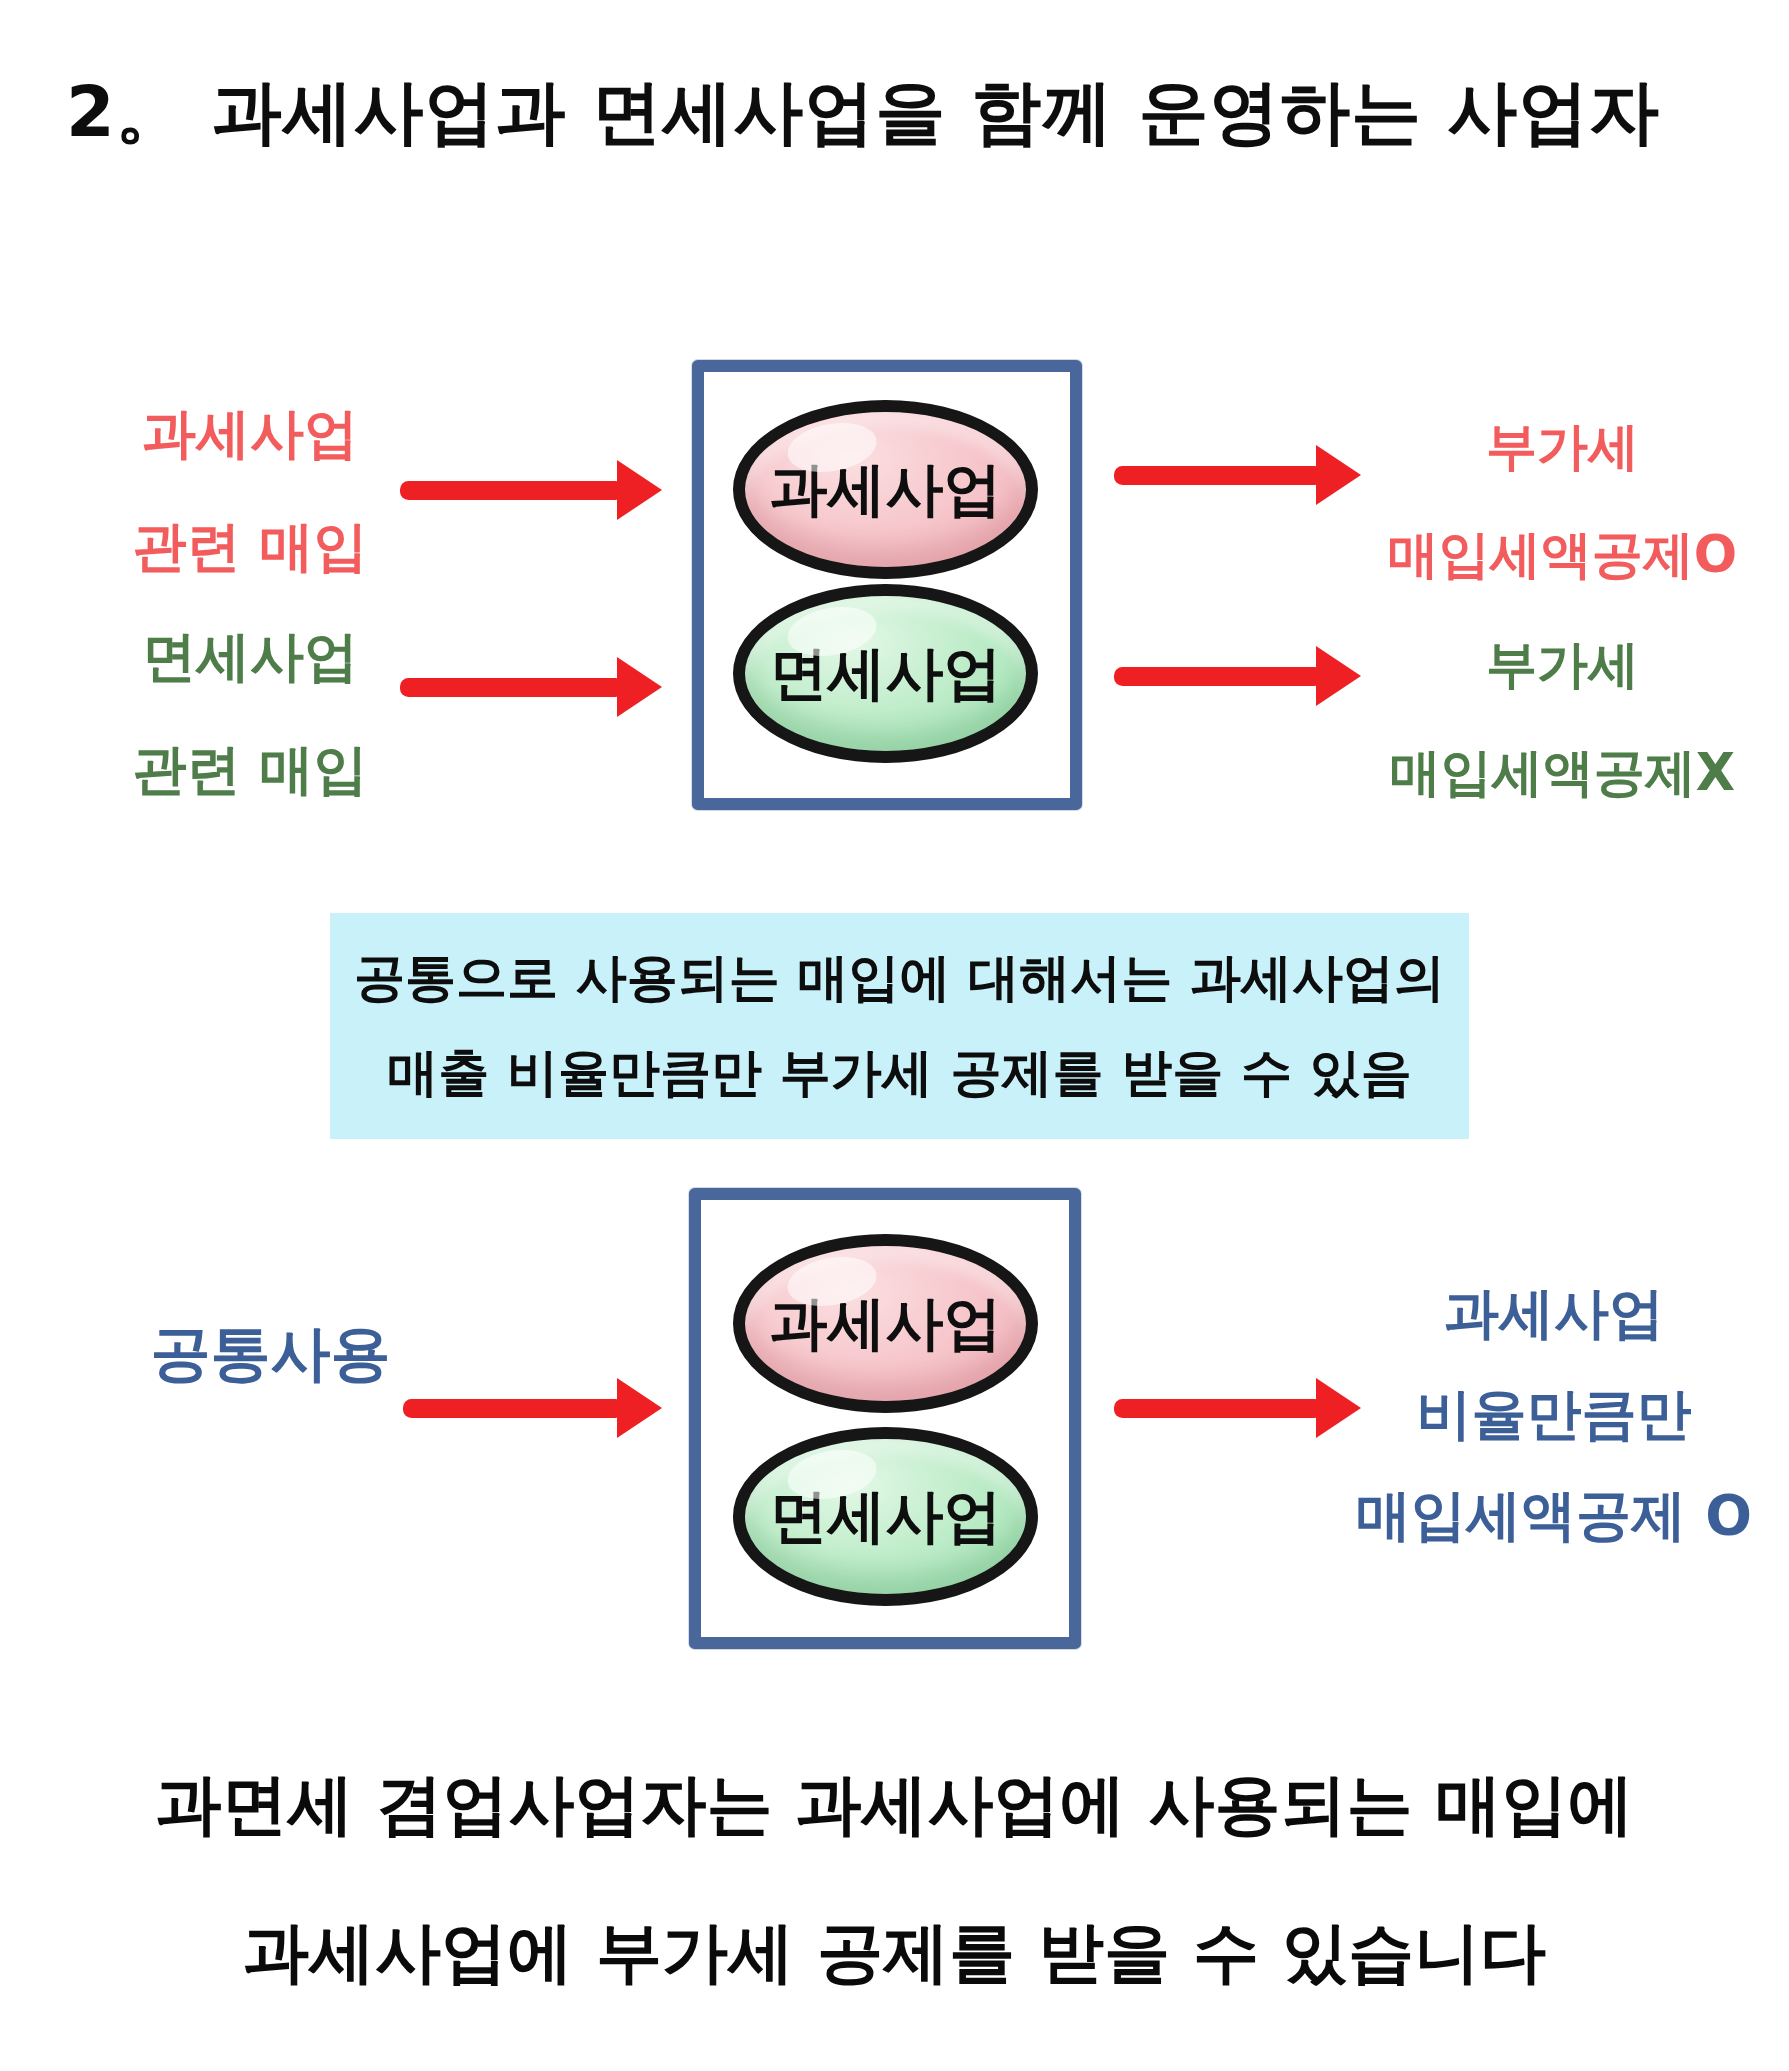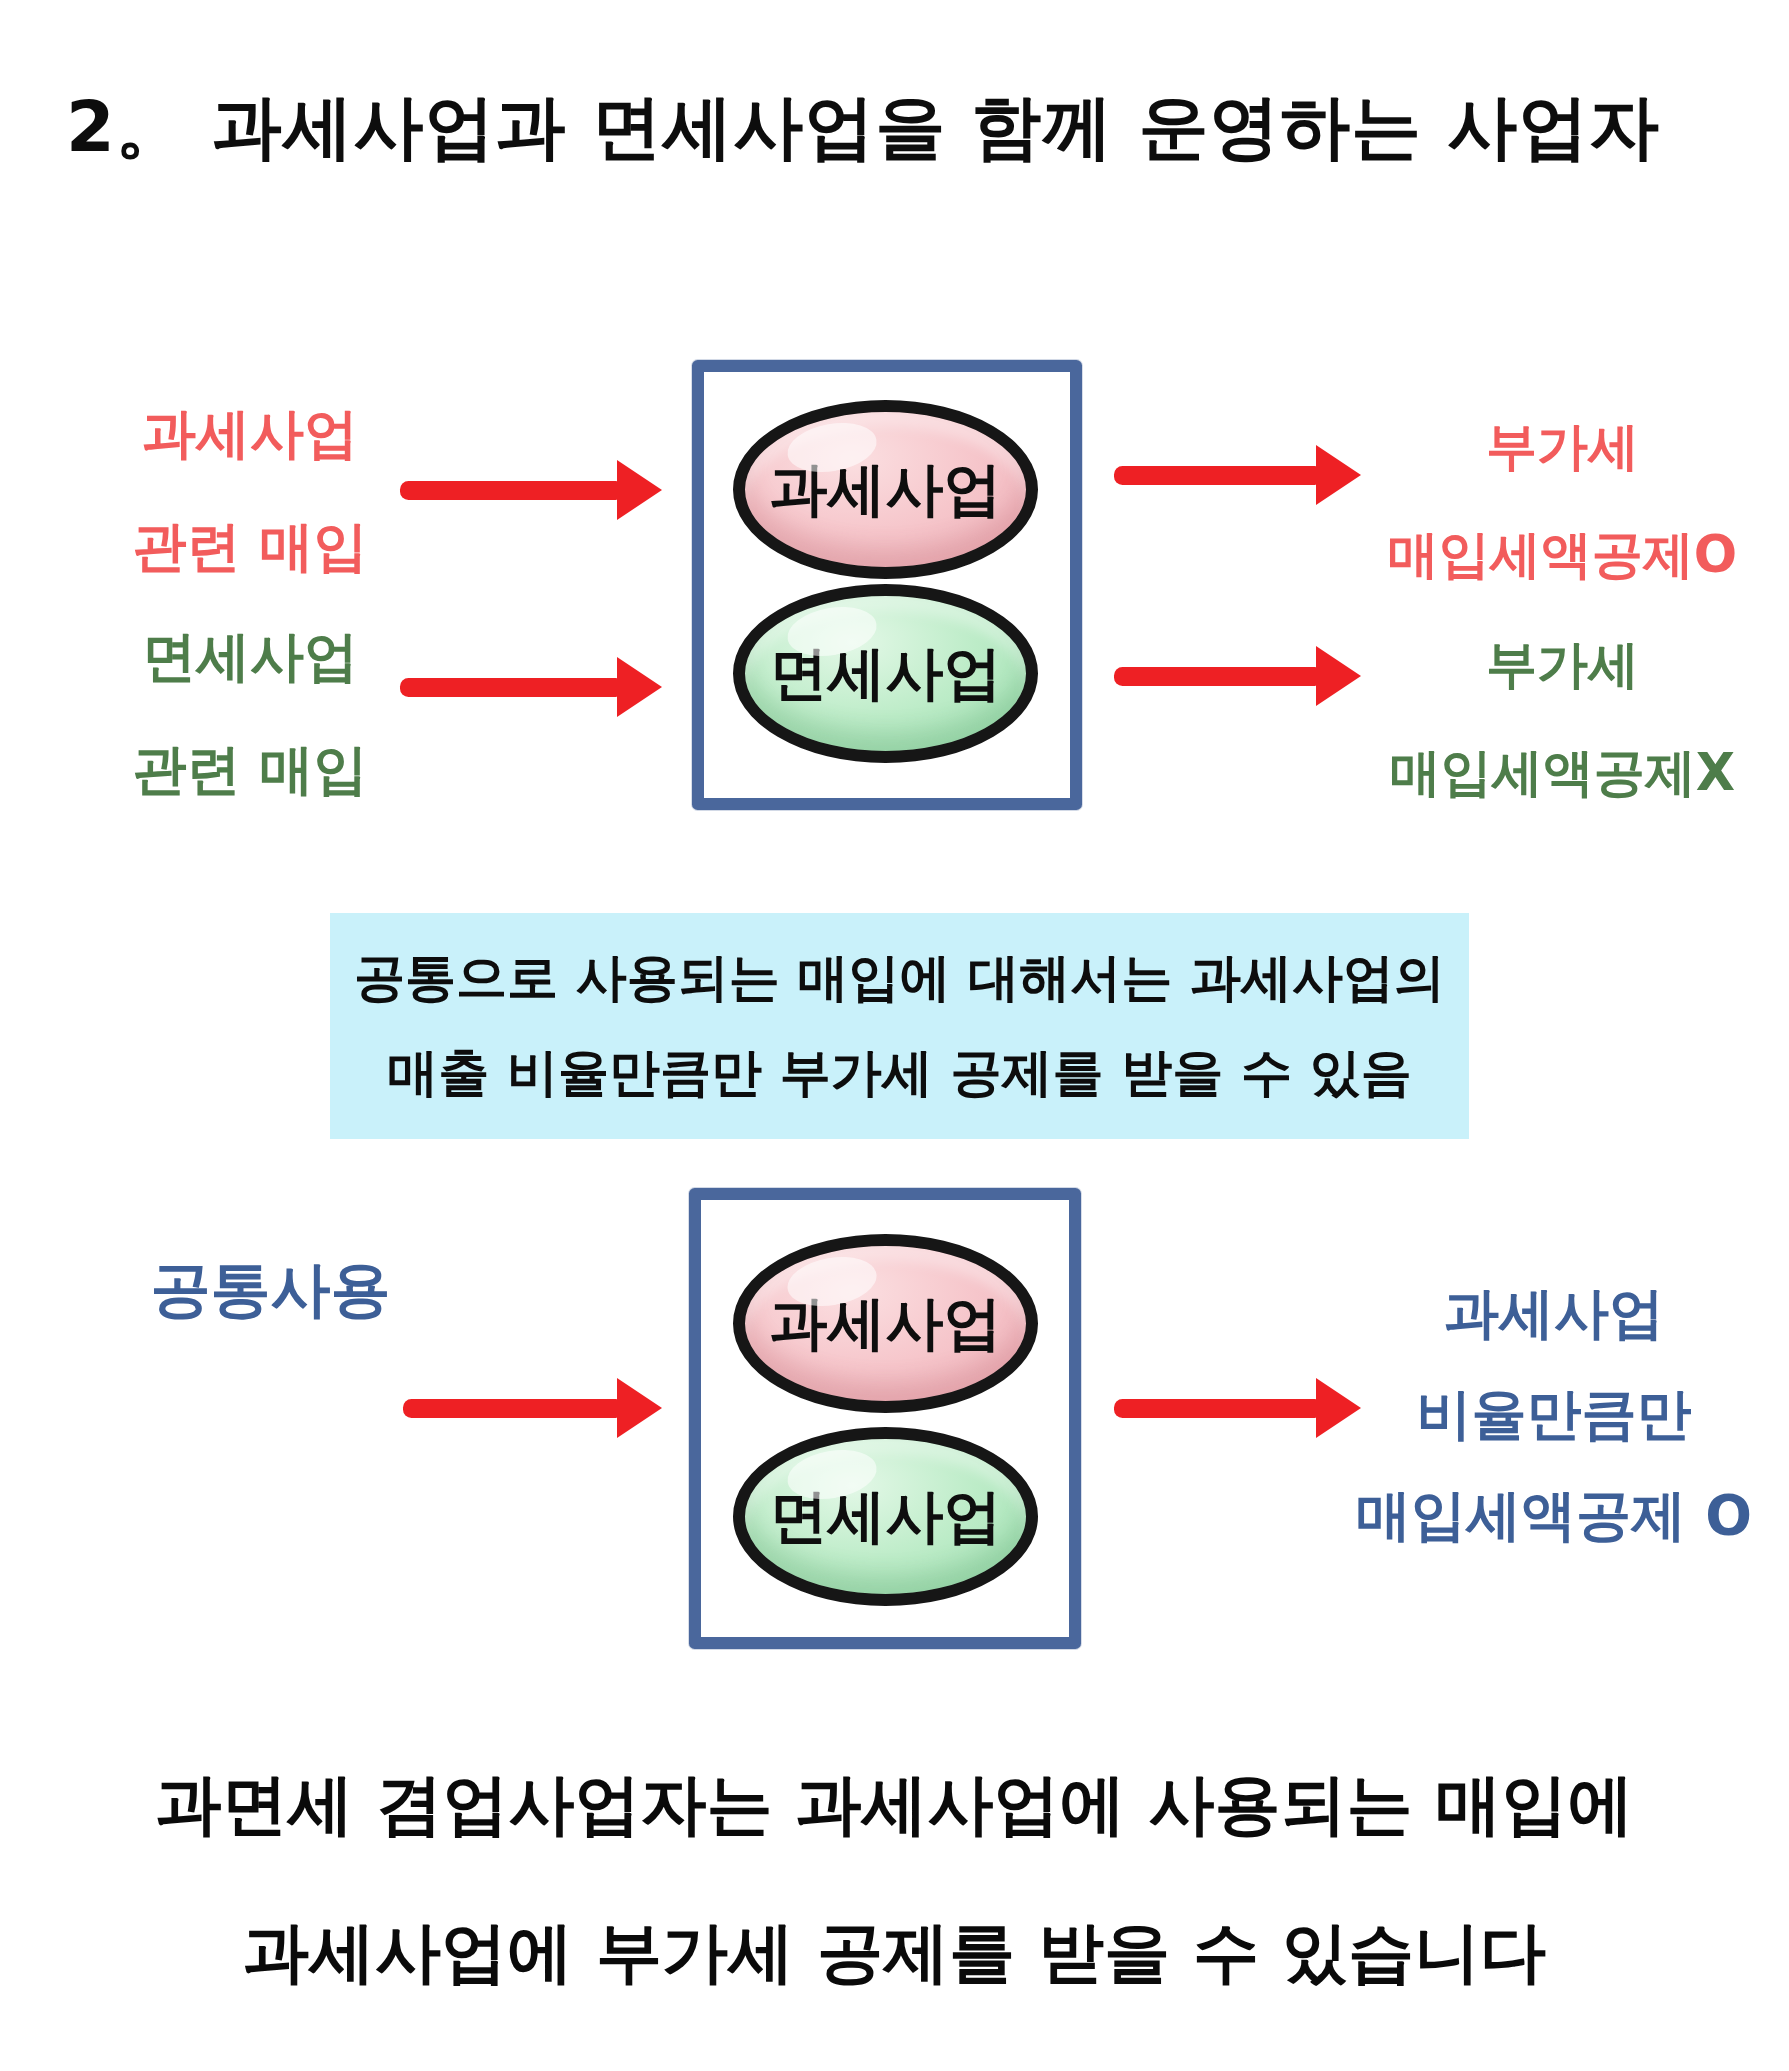--- a/index.html
+++ b/index.html
@@ -7,34 +7,34 @@
   body {
     width:1789px; height:2072px;
     background:#ffffff;
     font-family:"DejaVu Sans", sans-serif;
     position:relative;
     overflow:hidden;
     color:#0d0d0d;
   }
 
   .title {
-    position:absolute; left:66px; top:81px;
+    position:absolute; left:66px; top:66px;
     font-size:70px; font-weight:700; letter-spacing:0.9px;
     color:#0d0d0d; white-space:nowrap;
   }
 
   
   .vlabel { position:absolute; text-align:center; font-weight:700; }
   .vlabel p { margin:0; }
 
   .lbl-tax1   { left:85px;  top:377px;  width:330px; font-size:54px; line-height:113px; color:#f25c5c; }
   .lbl-ex1    { left:85px;  top:600px;  width:330px; font-size:54px; line-height:113px; color:#4e7d4a; }
   .lbl-rtax1  { left:1332px; top:393px; width:461px; font-size:51px; line-height:108px; color:#f25c5c; }
   .lbl-rex1   { left:1332px; top:611px; width:461px; font-size:51px; line-height:108px; color:#4e7d4a; }
-  .lbl-common { left:80px;  top:1228px; width:381px; font-size:60px; line-height:123px; color:#3d5f97; }
+  .lbl-common { left:80px;  top:1292px; width:381px; font-size:60px; line-height:123px; color:#3d5f97; }
   .lbl-result { left:1314px; top:1263px; width:480px; font-size:55px; line-height:101px; color:#3d5f97; }
 
   
   .box {
     position:absolute;
     border:12.2px solid #4a679c;
     border-radius:5.6px;
     background:#ffffff;
     box-shadow: 0 0 0 0.9px rgba(74,103,156,0.25);
   }

